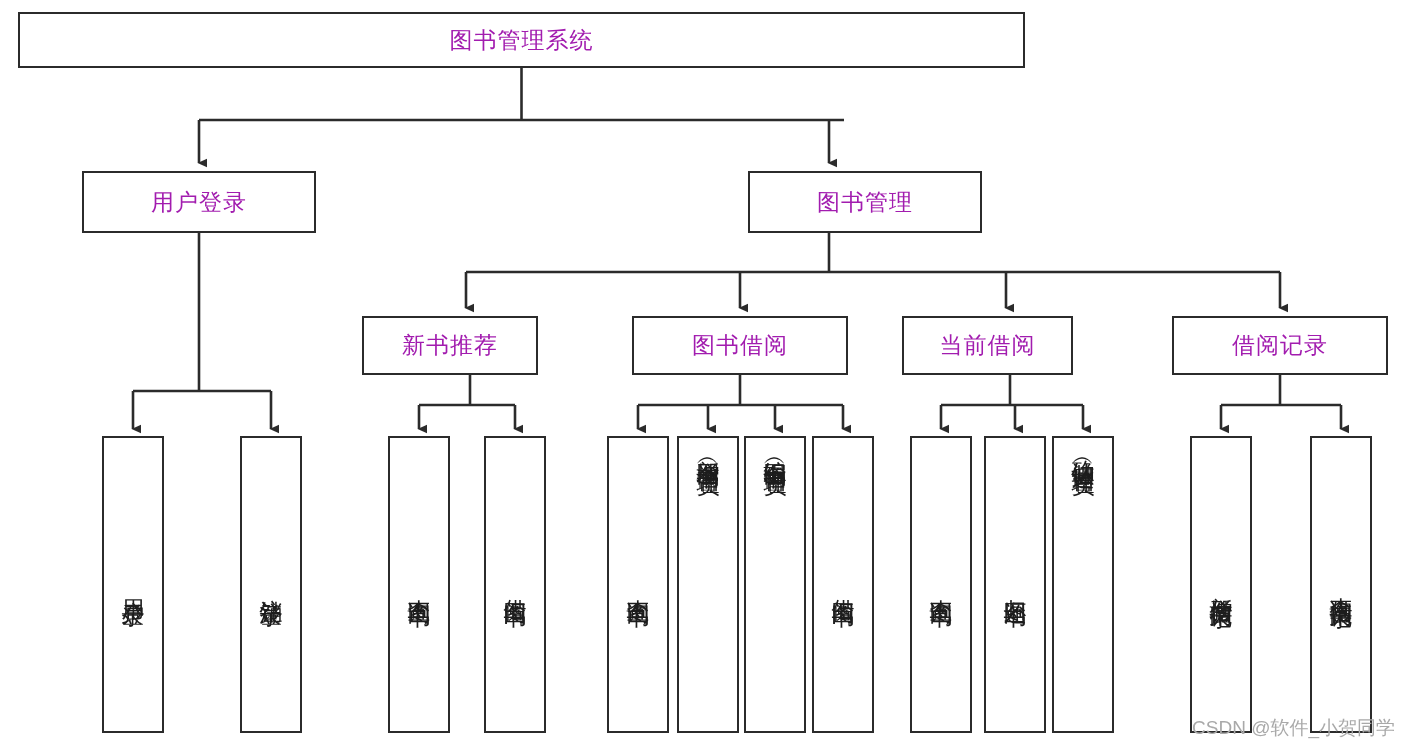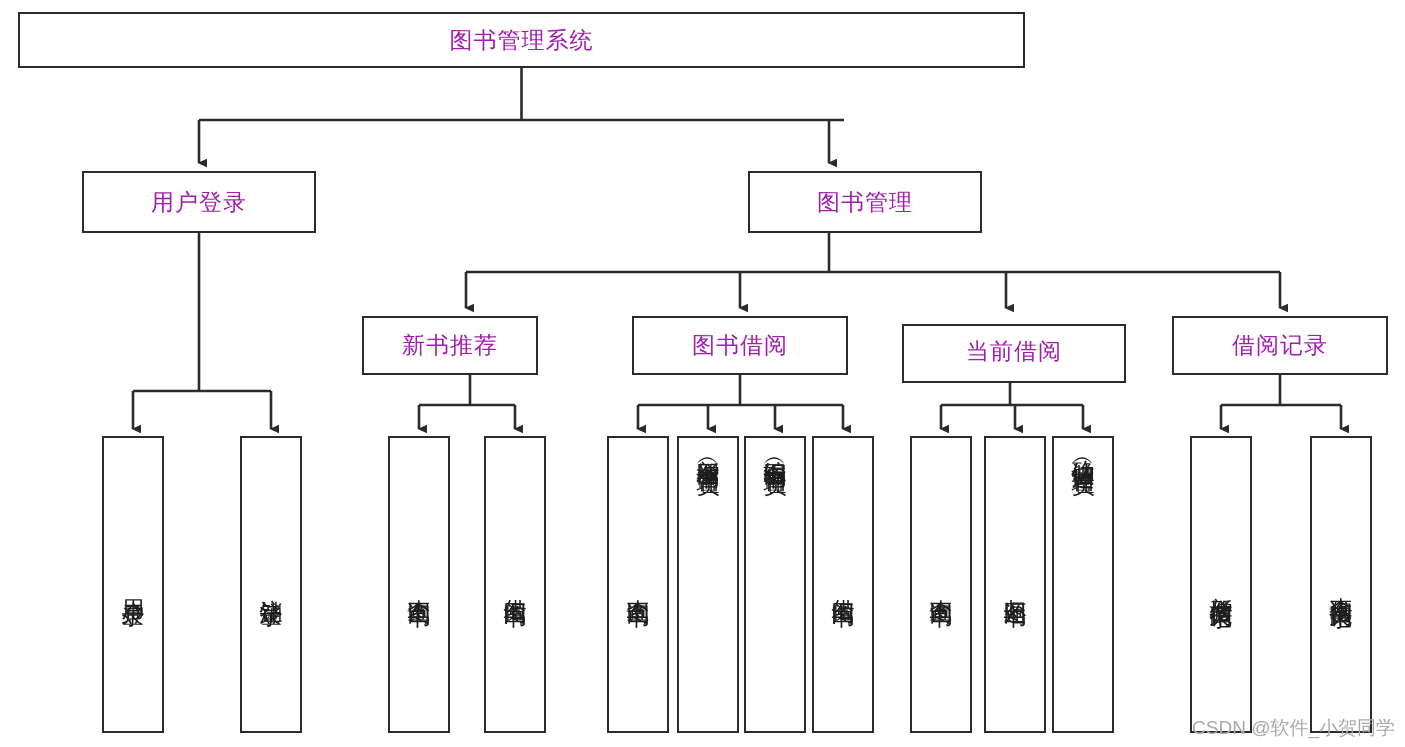--- a/index.html
+++ b/index.html
@@ -139,21 +139,21 @@
   <div class="node node-h" style="left: 712px; top: 171px; width: 234px; height: 62px; margin-left: 36px;">
     <span class="node-label">图书管理</span>
   </div>
 
   <div class="node node-h" style="left: 362px; top: 316px; width: 176px; height: 59px;">
     <span class="node-label">新书推荐</span>
   </div>
   <div class="node node-h" style="left: 632px; top: 316px; width: 216px; height: 59px;">
     <span class="node-label">图书借阅</span>
   </div>
-  <div class="node node-h" style="left: 902px; top: 324px; width: 224px; height: 59px; font-family: Liberation Mono, monospace;">
+  <div class="node node-h" style="left: 902px; top: 316px; width: 171px; height: 59px;">
     <span class="node-label">当前借阅</span>
   </div>
   <div class="node node-h" style="left: 1172px; top: 316px; width: 216px; height: 59px;">
     <span class="node-label">借阅记录</span>
   </div>
 
   <div class="node node-v vcenter" style="left: 102px; top: 436px; width: 62px; height: 297px;">
     <span class="node-label">用户登录</span>
   </div>
   <div class="node node-v vcenter" style="left: 240px; top: 436px; width: 62px; height: 297px;">

